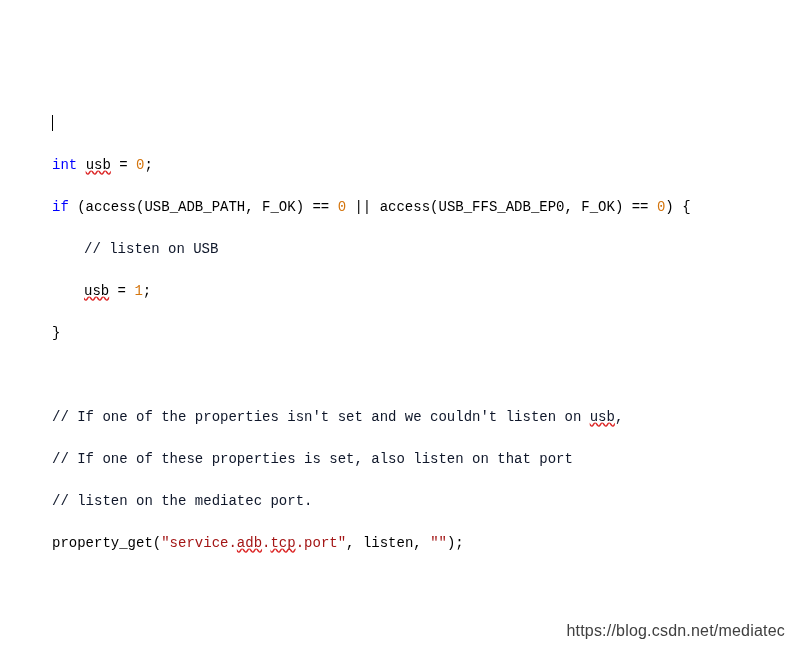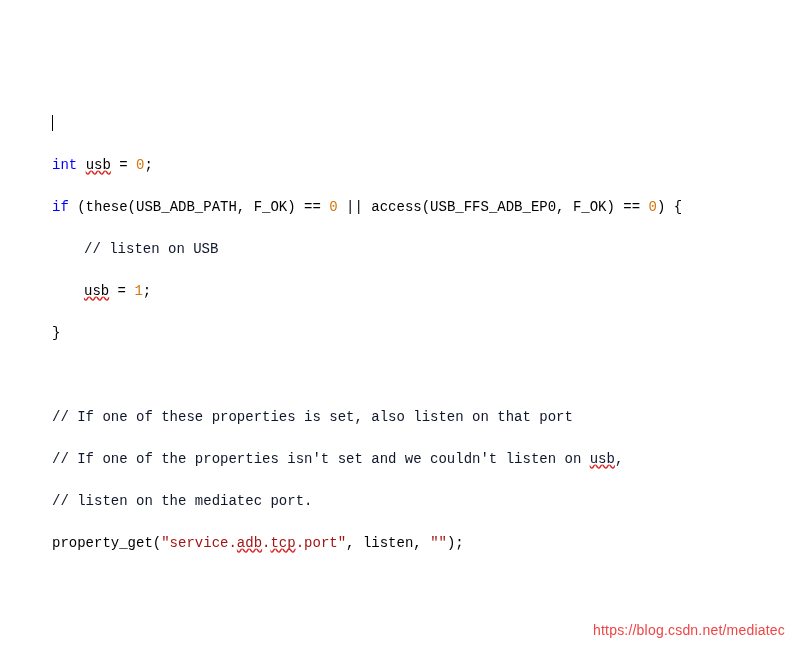--- a/index.html
+++ b/index.html
@@ -21,45 +21,45 @@
     display: inline-block;
     width: 0;
     height: 16px;
     border-left: 1px solid #000;
     vertical-align: text-bottom;
   }
   .watermark {
     position: fixed;
     right: 12px;
     bottom: 12px;
-    color: #ef4444;
+    color: #404040;
     font-family: Arial, sans-serif;
-    font-size: 14px;
+    font-size: 16px;
     letter-spacing: 0.2px;
     pointer-events: none;
   }
   .line { display:block; }
   .i1 { padding-left: 32px; }
   .i2 { padding-left: 64px; }
 </style>
 </head>
 <body>
 
 
 
 <div>
 <span class="line i1"><span class="cursor"></span></span>
 <span class="line i1"><span class="kw">int</span> <span class="err">usb</span><span> = </span><span class="num">0</span><span>;</span></span>
-<span class="line i1"><span class="kw">if</span><span> (these(USB_ADB_PATH, F_OK) == </span><span class="num">0</span><span> || access(USB_FFS_ADB_EP0, F_OK) == </span><span class="num">0</span><span>) {</span></span>
+<span class="line i1"><span class="kw">if</span><span> (access(USB_ADB_PATH, F_OK) == </span><span class="num">0</span><span> || access(USB_FFS_ADB_EP0, F_OK) == </span><span class="num">0</span><span>) {</span></span>
 <span class="line i2"><span class="cmt">// listen on USB</span></span>
 <span class="line i2"><span class="err">usb</span><span> = </span><span class="num">1</span><span>;</span></span>
 <span class="line i1"><span>}</span></span>
 <span class="line i1"> </span>
+<span class="line i1"><span class="cmt"><span>// If one of the properties isn't set and we couldn't listen on </span><span class="err">usb</span><span>,</span></span></span>
 <span class="line i1"><span class="cmt">// If one of these properties is set, also listen on that port</span></span>
-<span class="line i1"><span class="cmt"><span>// If one of the properties isn't set and we couldn't listen on </span><span class="err">usb</span><span>,</span></span></span>
 <span class="line i1"><span class="cmt">// listen on the mediatec port.</span></span>
 <span class="line i1"><span>property_get(</span><span class="str"><span>"service.</span><span class="err">adb</span><span>.</span><span class="err">tcp</span><span>.port"</span></span><span>, listen, </span><span class="str">""</span><span>);</span></span>
 
 
 
 
 
 
 
 

